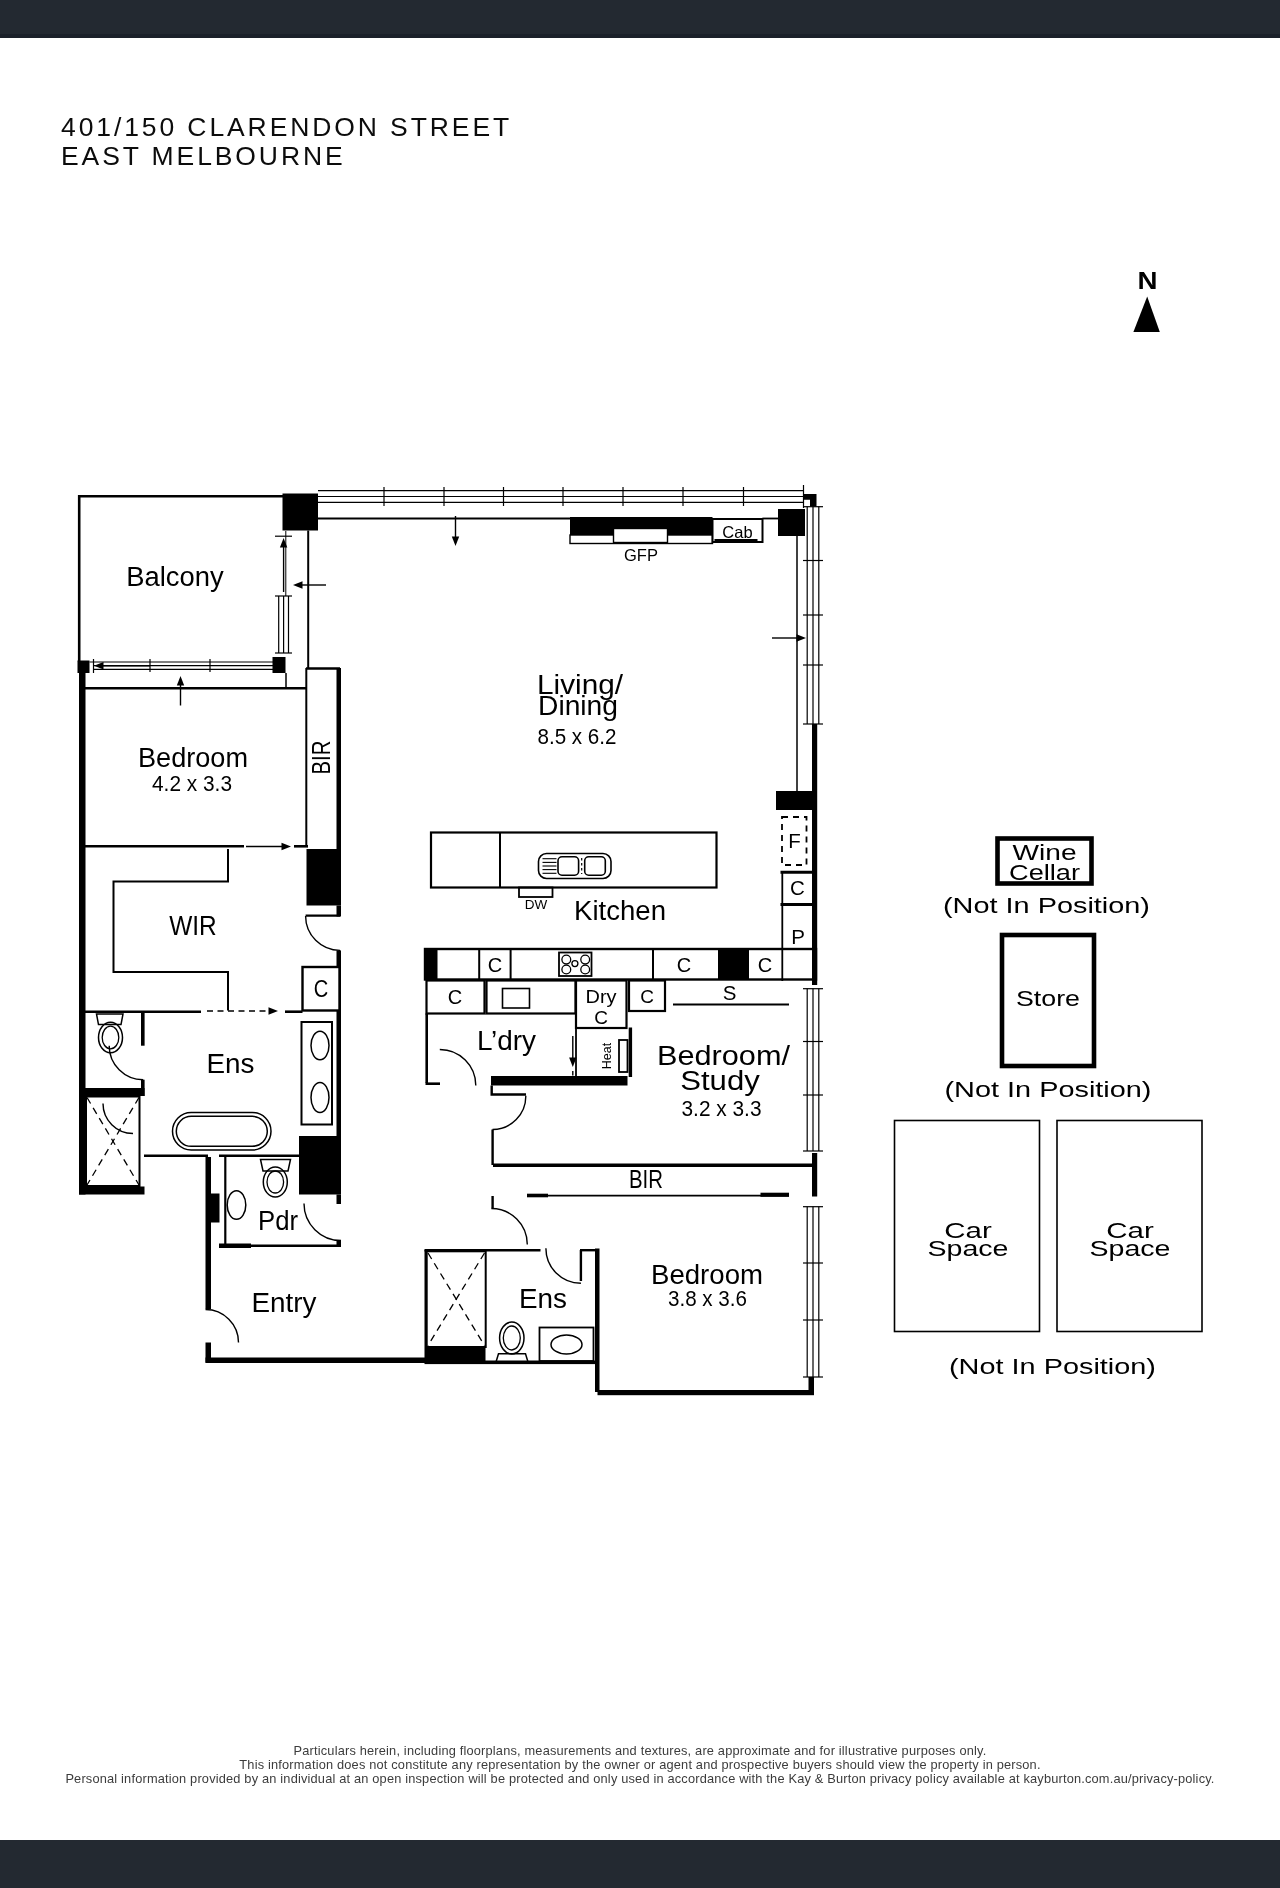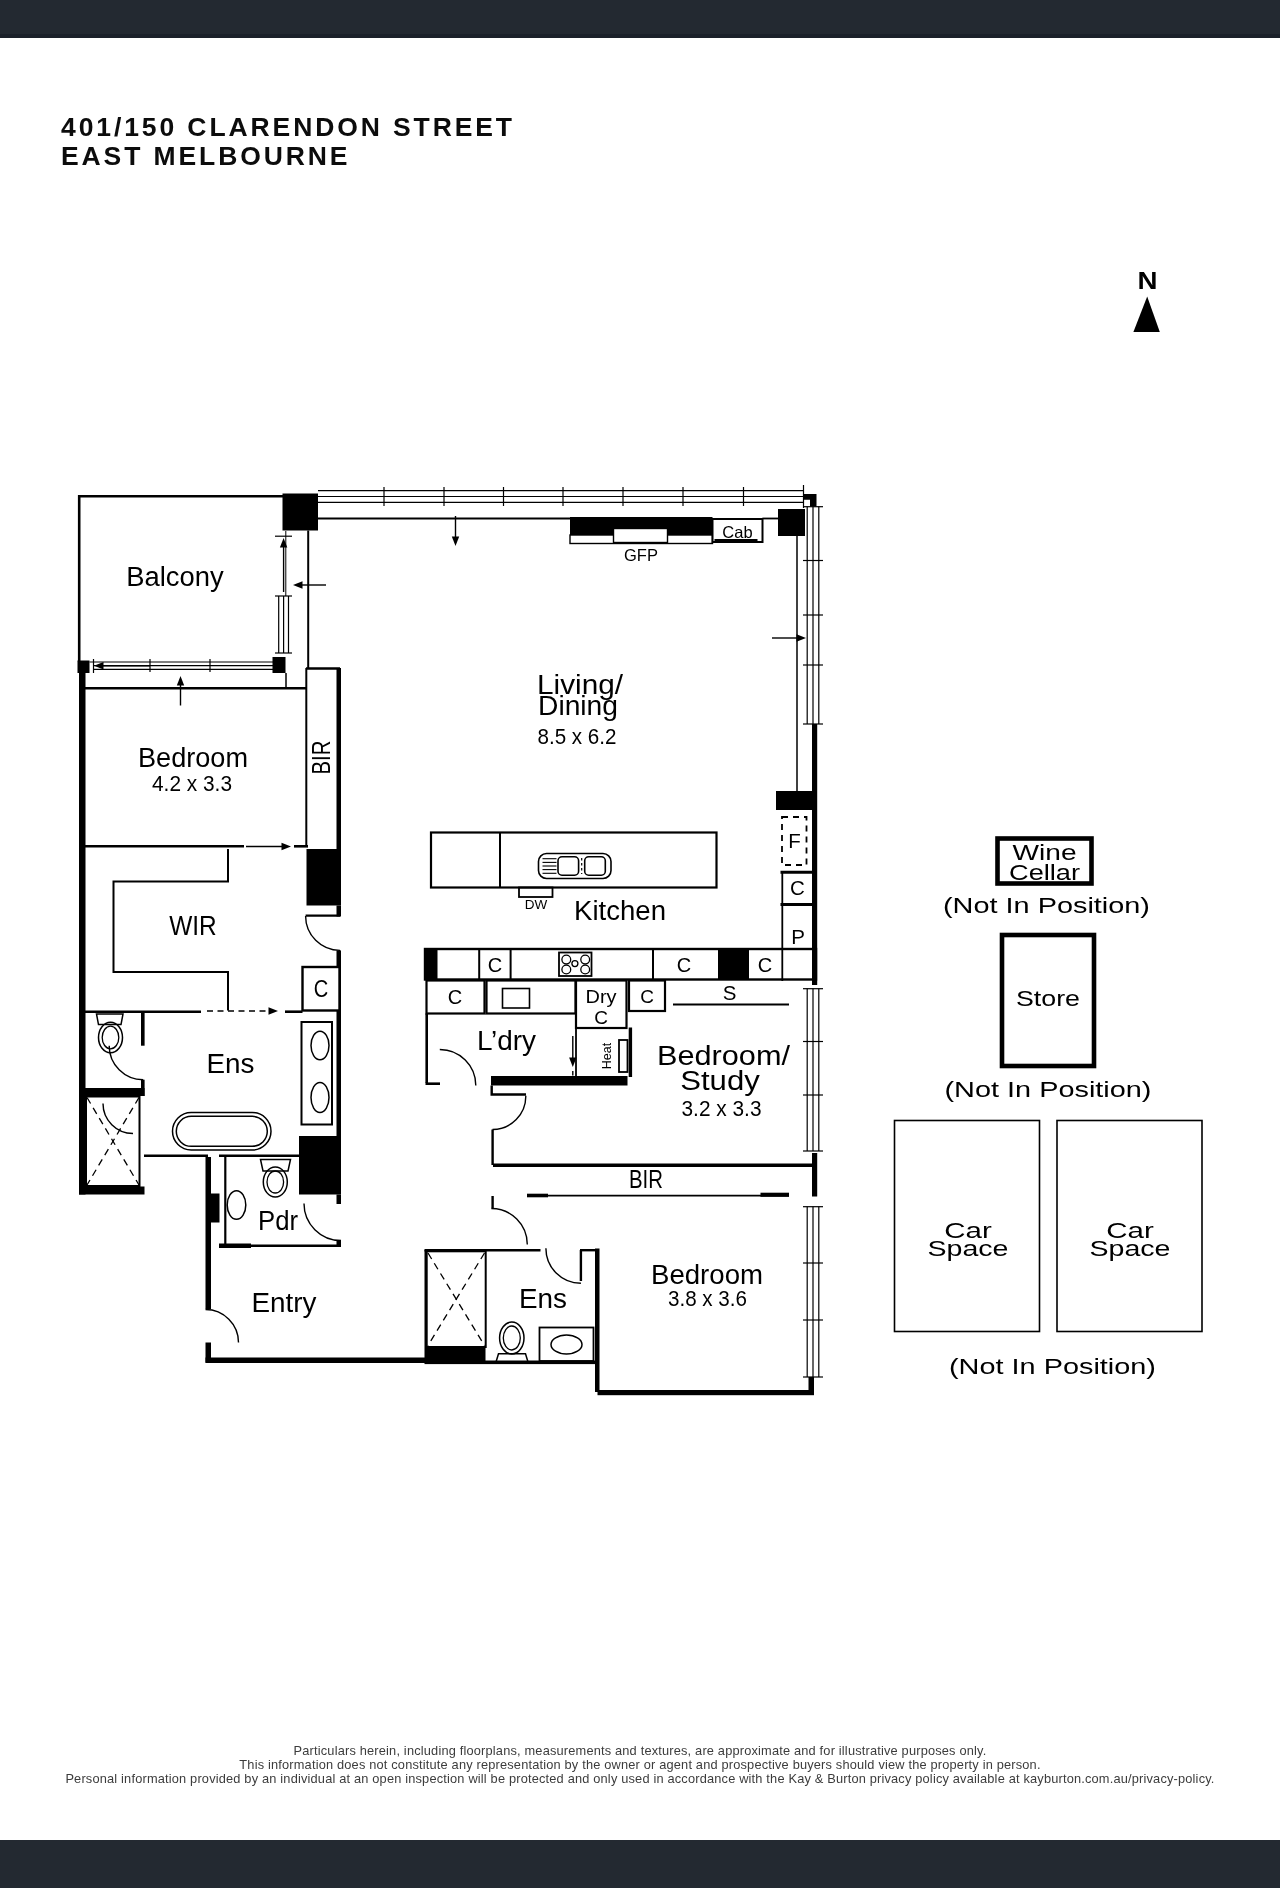--- a/index.html
+++ b/index.html
@@ -5,21 +5,21 @@
   html,body{margin:0;padding:0;background:#ffffff;width:1280px;height:1888px;position:relative;font-family:"Liberation Sans",sans-serif;}
   .abs{position:absolute;}
 </style>
 </head>
 <body>
 
 <div class="abs" style="left:0;top:0;width:1280px;height:38px;background:#232931;"></div>
 
 <div class="abs" style="left:0;top:34px;width:1280px;height:4px;background:#1b212a;"></div>
 
-<div class="abs" style="left:61px;top:113px;font-weight:bold;font-size:26.5px;line-height:29px;color:#0c0c0c;letter-spacing:2.9px;">401/150 CLARENDON STREET<br>EAST MELBOURNE</div>
+<div class="abs" style="left:61px;top:113px;font-weight:normal;font-size:26.5px;line-height:29px;color:#0c0c0c;letter-spacing:2.9px;">401/150 CLARENDON STREET<br>EAST MELBOURNE</div>
 
 <svg class="abs" style="left:0;top:0;" width="1280" height="1888" viewBox="0 0 1280 1888" fill="none" stroke="none">
 <g stroke="none" fill="#000000">
 
 <text x="1147.5" y="289" font-size="24" font-weight="bold" text-anchor="middle" fill="#000" textLength="20" lengthAdjust="spacingAndGlyphs">N</text>
 
 <path d="M1147.2 296.5 L1159.8 332 L1133.4 332 Z"></path>
 </g>
 
 <g stroke="#000" stroke-width="2.6" fill="none">

